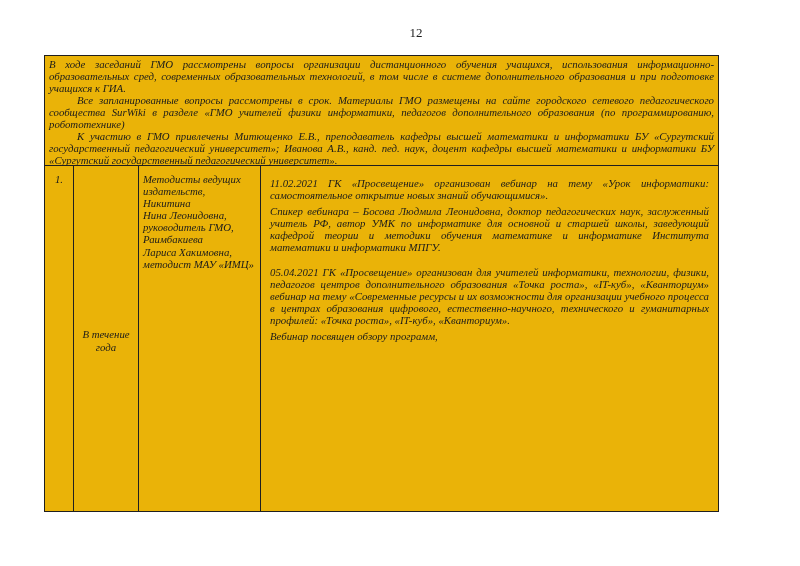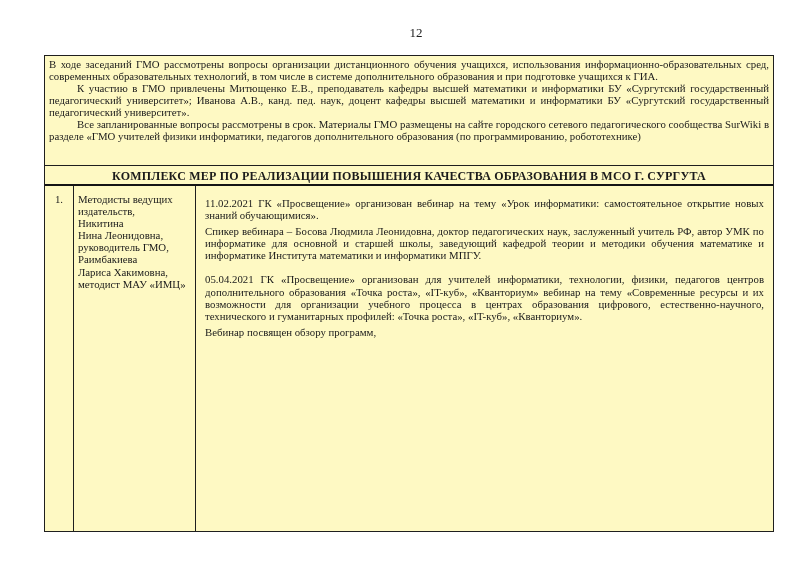--- a/index.html
+++ b/index.html
@@ -20,24 +20,25 @@
     top: 25px;
     left: 16px;
     width: 100%;
     text-align: center;
     font-size: 13px;
   }
   .doc-box {
     position: absolute;
     left: 44px;
     top: 55px;
-    width: 730px;
+    width: 675px;
     box-sizing: border-box;
     border: 1.6px solid #1f1f1f;
-    background: #fef9c3;
+    background: #eab308;
+    font-style: italic;
   }
   .intro {
     box-sizing: border-box;
     height: 110px;
     border-bottom: 1.3px solid #1f1f1f;
     padding: 2px 4px 0 4px;
     font-size: 10.8px;
     line-height: 12.05px;
     text-align: justify;
     overflow: hidden;
@@ -82,28 +83,31 @@
 </style>
 </head>
 <body>
 
 <div class="page-number">12</div>
 
 <div class="doc-box">
 
   <div class="intro">
     <p class="first">В ходе заседаний ГМО рассмотрены вопросы организации дистанционного обучения учащихся, использования информационно-образовательных сред, современных образовательных технологий, в том числе в системе дополнительного образования и при подготовке учащихся к ГИА.</p>
+    <p>Все запланированные вопросы рассмотрены в срок. Материалы ГМО размещены на сайте городского сетевого педагогического сообщества SurWiki в разделе «ГМО учителей физики информатики, педагогов дополнительного образования (по программированию, робототехнике)</p>
     <p>К участию в ГМО привлечены Митющенко Е.В., преподаватель кафедры высшей математики и информатики БУ «Сургутский государственный педагогический университет»; Иванова А.В., канд. пед. наук, доцент кафедры высшей математики и информатики БУ «Сургутский государственный педагогический университет».</p>
-    <p>Все запланированные вопросы рассмотрены в срок. Материалы ГМО размещены на сайте городского сетевого педагогического сообщества SurWiki в разделе «ГМО учителей физики информатики, педагогов дополнительного образования (по программированию, робототехнике)</p>
   </div>
 
-  <div class="table-title">КОМПЛЕКС МЕР ПО РЕАЛИЗАЦИИ ПОВЫШЕНИЯ КАЧЕСТВА ОБРАЗОВАНИЯ В МСО Г. СУРГУТА</div>
 
   <div class="trow">
     <div class="cell c-num">1.</div>
+    <div class="cell c-timing">
+      <span>В течение
+года</span>
+    </div>
     <div class="cell c-resp">Методисты ведущих
 издательств,
 Никитина
 Нина Леонидовна,
 руководитель ГМО,
 Раимбакиева
 Лариса Хакимовна,
 методист МАУ «ИМЦ»</div>
     <div class="cell c-result">
       <p>11.02.2021 ГК «Просвещение» организован вебинар на тему «Урок информатики: самостоятельное открытие новых знаний обучающимися».</p>

